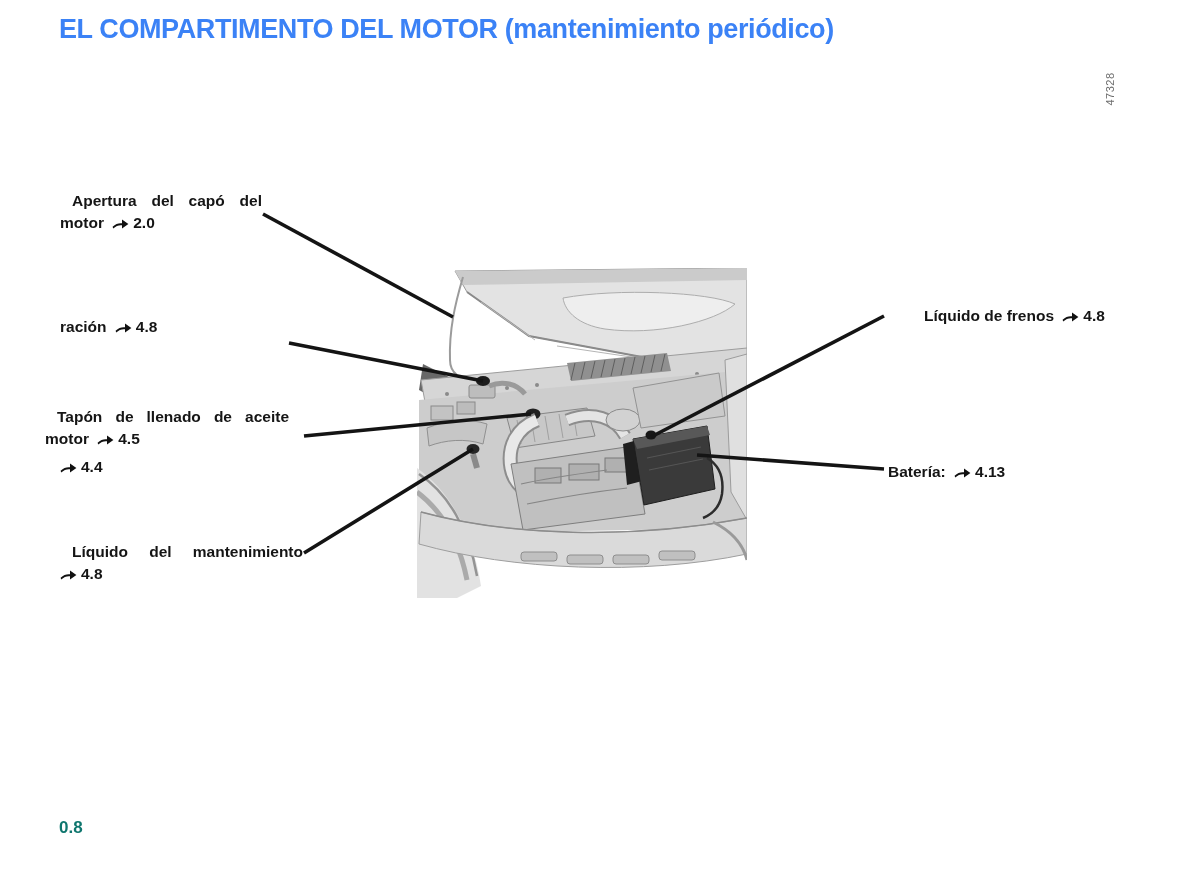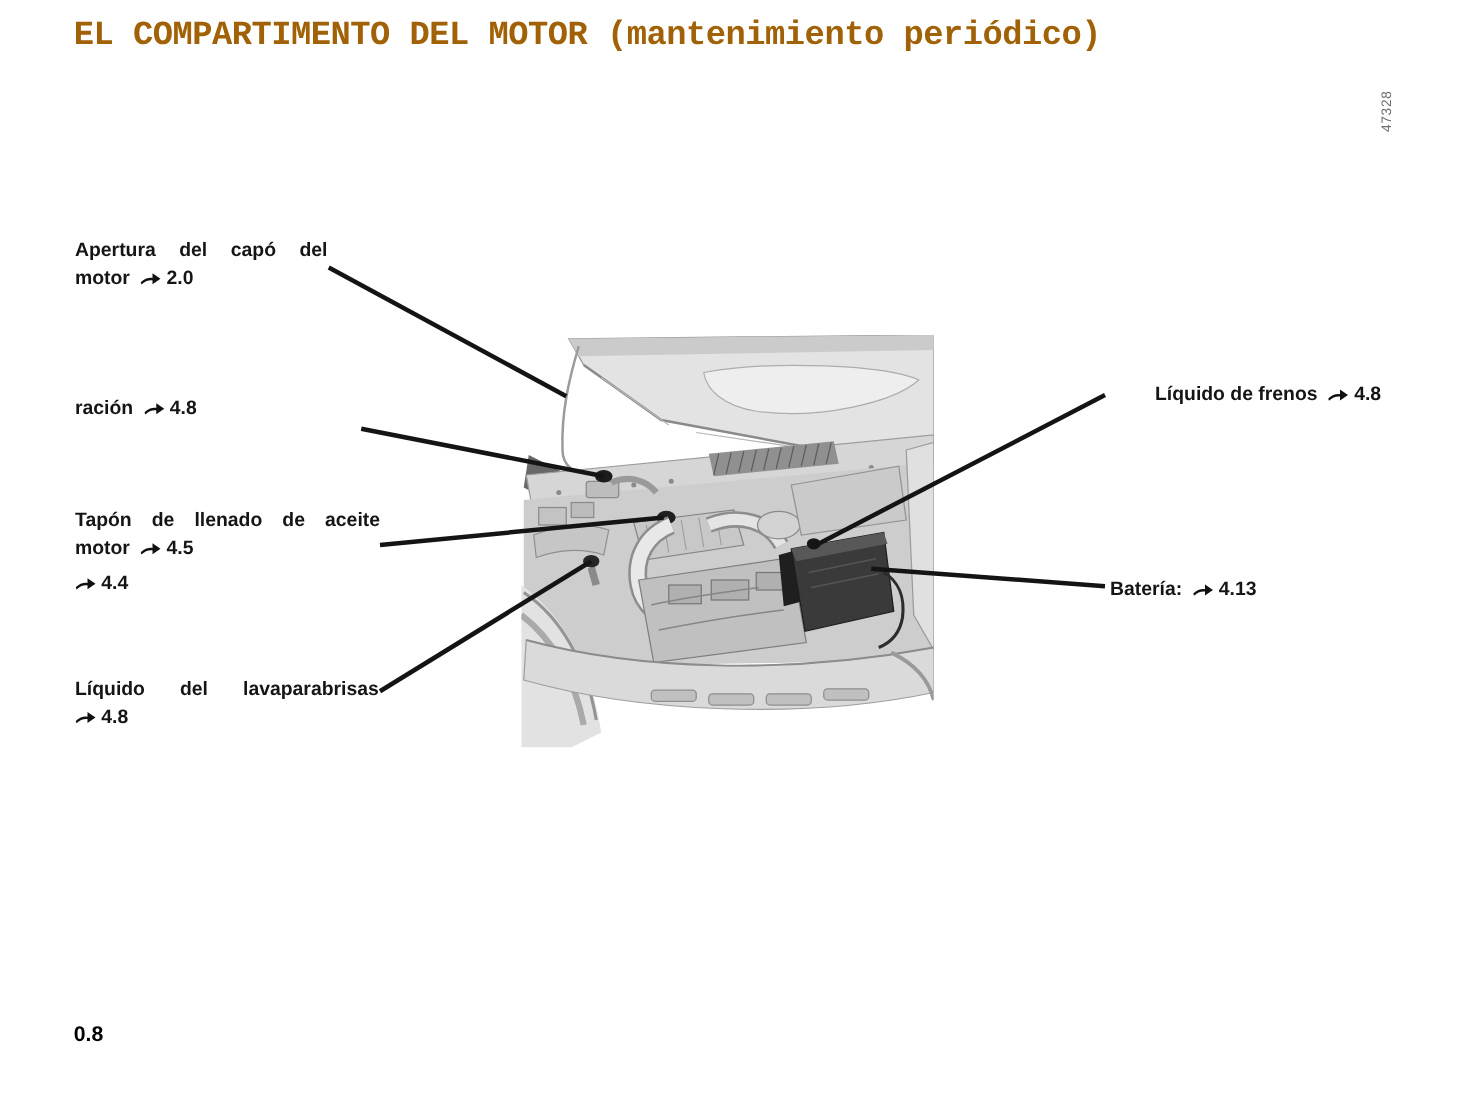--- a/index.html
+++ b/index.html
@@ -3,38 +3,37 @@
 <meta charset="utf-8">
 <style>
   html,body{margin:0;padding:0;background:#ffffff;}
   body{
     position:relative;width:1182px;height:875px;overflow:hidden;
     font-family:"Liberation Sans", sans-serif;color:#151515;
     -webkit-font-smoothing:antialiased;
   }
   .page-title{
     position:absolute;left:59px;top:14px;margin:0;
-    font-size:27px;font-weight:700;letter-spacing:-0.4px;color:#a16207;
+    font-size:27px;font-weight:700;letter-spacing:-0.4px;color:#3b82f6;
     white-space:nowrap;
-    font-family:Liberation Mono, monospace;
   }
   .fig-code{
     position:absolute;left:1080px;top:83px;width:60px;text-align:center;
     transform:rotate(-90deg);
     color:#6e6e6e;font-size:11px;letter-spacing:0.5px;font-weight:400;
   }
   .callout{
     position:absolute;font-size:15.5px;font-weight:700;line-height:22px;color:#151515;
   }
-  .callout .l1{display:block;text-align:justify;text-align-last:justify;}
+  .callout .l1{display:block;text-align:justify;text-align-last:justify;margin-left:12px;}
   .refgroup{white-space:nowrap;}
   .ref-arrow{display:inline-block;vertical-align:-1px;margin:0 4px;}
   .callout .l2:empty + .refgroup .ref-arrow{margin-left:0;}
   .page-number{
-    position:absolute;left:59px;top:818px;font-size:17px;font-weight:700;color:#000000;
+    position:absolute;left:59px;top:818px;font-size:17px;font-weight:700;color:#0f766e;
   }
   .figure-box{position:absolute;left:417px;top:268px;width:330px;height:330px;}
   .leader-overlay{position:absolute;left:0;top:0;width:1182px;height:875px;pointer-events:none;}
 </style>
 </head>
 <body>
 
 <h1 class="page-title">EL COMPARTIMENTO DEL MOTOR (mantenimiento periódico)</h1>
 
 <div class="fig-code">47328</div>
@@ -153,34 +152,34 @@
         <path d="M0.6,8.8 C3.6,5.9 6.8,4.9 10,5.3 L10,1.6 L16.4,6 L10,10.4 L10,7.2 C6.8,6.9 3.8,7.9 1.2,10.6 Z" fill="#111111"></path>
       </svg><span class="refnum">2.0</span></span>
 </div>
 
 <div class="callout" style="left:60px;top:316px;width:226px">
   <span class="l2">ración</span> <span class="refgroup"><svg class="ref-arrow" width="17" height="11" viewBox="0 0 17 11">
         <path d="M0.6,8.8 C3.6,5.9 6.8,4.9 10,5.3 L10,1.6 L16.4,6 L10,10.4 L10,7.2 C6.8,6.9 3.8,7.9 1.2,10.6 Z" fill="#111111"></path>
       </svg><span class="refnum">4.8</span></span>
 </div>
 
-<div class="callout" style="left:60px;top:406px;width:244px">
+<div class="callout" style="left:45px;top:406px;width:244px">
   <span class="l1">Tapón de llenado de aceite</span><span class="l2">motor</span> <span class="refgroup"><svg class="ref-arrow" width="17" height="11" viewBox="0 0 17 11">
         <path d="M0.6,8.8 C3.6,5.9 6.8,4.9 10,5.3 L10,1.6 L16.4,6 L10,10.4 L10,7.2 C6.8,6.9 3.8,7.9 1.2,10.6 Z" fill="#111111"></path>
       </svg><span class="refnum">4.5</span></span>
 </div>
 
 <div class="callout" style="left:60px;top:456px;width:243px">
   <span class="l2"></span><span class="refgroup"><svg class="ref-arrow" width="17" height="11" viewBox="0 0 17 11">
         <path d="M0.6,8.8 C3.6,5.9 6.8,4.9 10,5.3 L10,1.6 L16.4,6 L10,10.4 L10,7.2 C6.8,6.9 3.8,7.9 1.2,10.6 Z" fill="#111111"></path>
       </svg><span class="refnum">4.4</span></span>
 </div>
 
 <div class="callout" style="left:60px;top:541px;width:243px">
-  <span class="l1">Líquido del lavaparabrisas</span><span class="l2"></span><span class="refgroup"><svg class="ref-arrow" width="17" height="11" viewBox="0 0 17 11">
+  <span class="l1">Líquido del mantenimiento</span><span class="l2"></span><span class="refgroup"><svg class="ref-arrow" width="17" height="11" viewBox="0 0 17 11">
         <path d="M0.6,8.8 C3.6,5.9 6.8,4.9 10,5.3 L10,1.6 L16.4,6 L10,10.4 L10,7.2 C6.8,6.9 3.8,7.9 1.2,10.6 Z" fill="#111111"></path>
       </svg><span class="refnum">4.8</span></span>
 </div>
 
 <div class="callout" style="left:924px;top:305px;white-space:nowrap">
   <span>Líquido de frenos</span> <span class="refgroup"><svg class="ref-arrow" width="17" height="11" viewBox="0 0 17 11">
         <path d="M0.6,8.8 C3.6,5.9 6.8,4.9 10,5.3 L10,1.6 L16.4,6 L10,10.4 L10,7.2 C6.8,6.9 3.8,7.9 1.2,10.6 Z" fill="#111111"></path>
       </svg><span class="refnum">4.8</span></span>
 </div>
 

